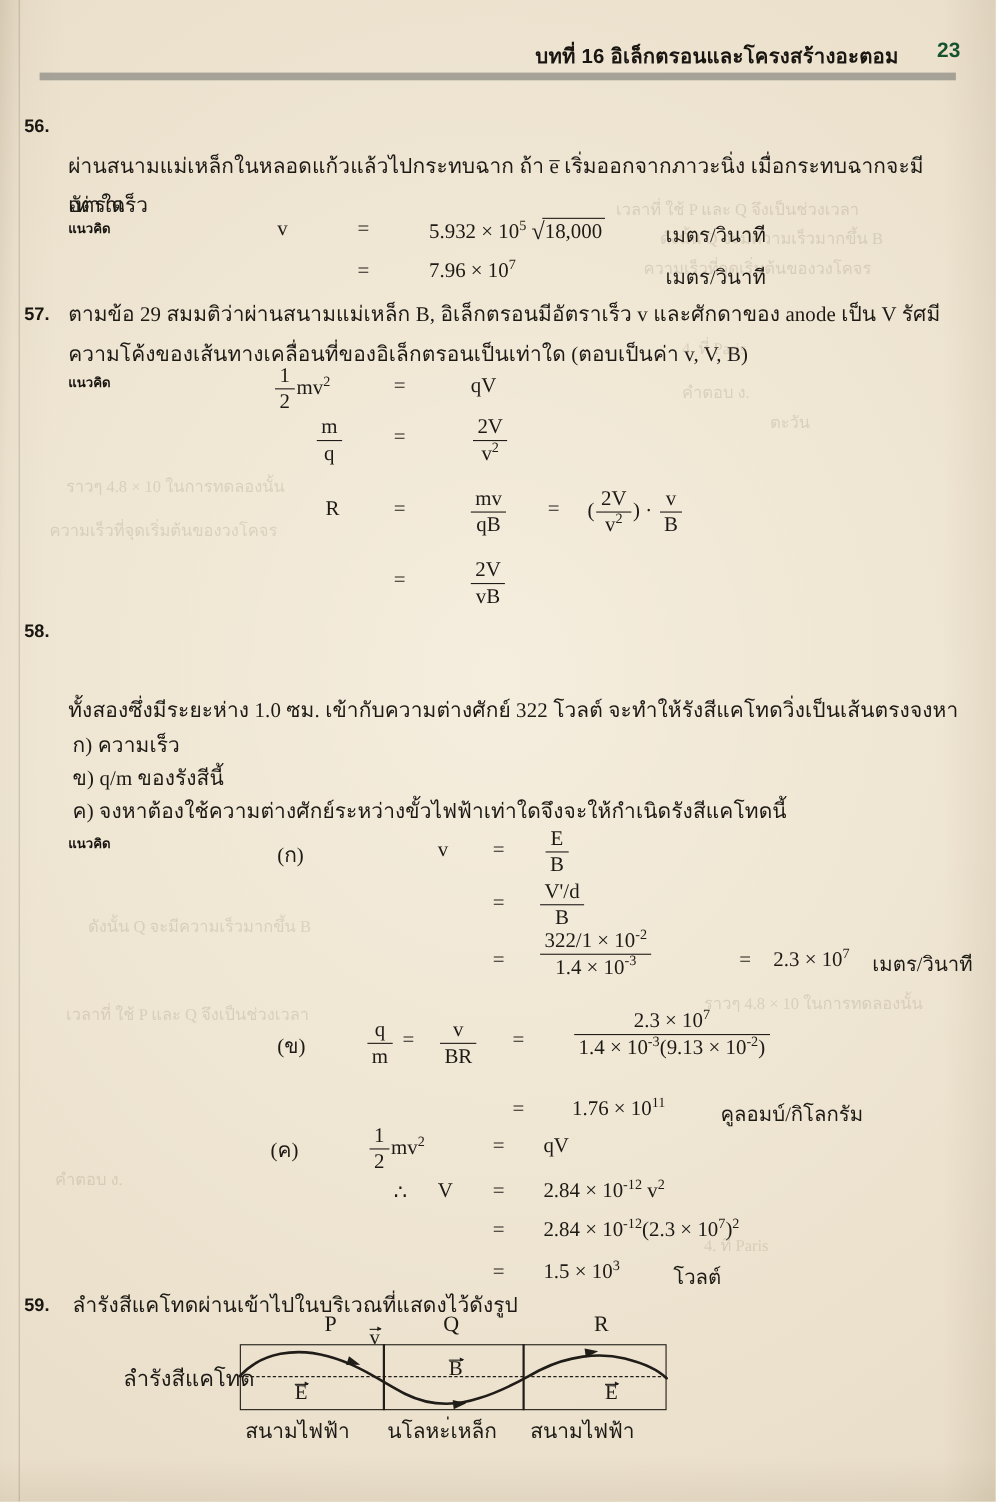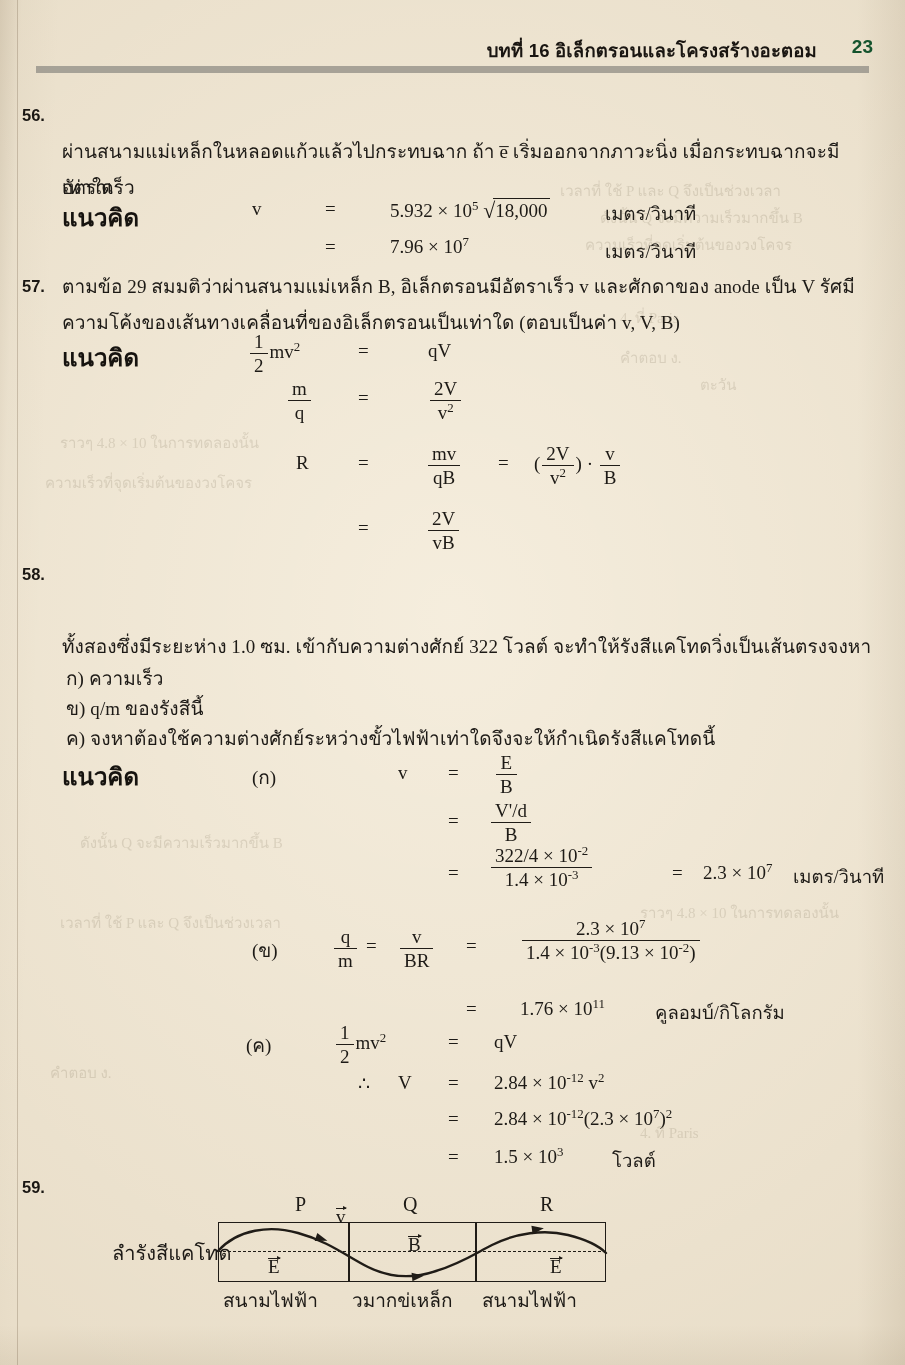--- a/index.html
+++ b/index.html
@@ -85,21 +85,21 @@
   .ptext {
     position: absolute;
     font-size: 19px;
     line-height: 36px;
     color: #1d1a16;
     letter-spacing: 0.1px;
   }
   .lbl-bold {
     position: absolute;
     font-weight: bold;
-    font-size: 24px;
+    font-size: 12px;
     color: #16130f;
   }
 
   
   .math {
     position: absolute;
     font-family: "Liberation Serif", "DejaVu Serif", serif;
     font-size: 19px;
     color: #1d1a16;
     white-space: nowrap;
@@ -354,21 +354,21 @@
     <span class="frac">
       <span class="n">V'/d</span>
       <span class="d">B</span>
     </span>
   </div>
 
   <div class="math" style="left:448px; top:862px;">=</div>
   <div class="math" style="left:489px; top:845px;">
     <span class="frac">
       <span class="n">
-        <span>322/4</span>
+        <span>322/1</span>
         <span>×</span>
         <span>10</span><span class="sup">-2</span>
       </span>
       <span class="d">
         <span>1.4</span>
         <span>×</span>
         <span>10</span><span class="sup">-3</span>
       </span>
     </span>
   </div>
@@ -451,20 +451,21 @@
 
   <div class="math" style="left:448px; top:1146px;">=</div>
   <div class="math" style="left:494px; top:1146px;">
     <span>1.5</span>
     <span>×</span>
     <span>10</span><span class="sup">3</span>
   </div>
   <div class="unit" style="left:612px; top:1146px;">โวลต์</div>
 
   <div class="num" style="left:22px; top:1178px;">59.</div>
+  <div class="ptext" style="left:66px; top:1170px; width:700px;">ลำรังสีแคโทดผ่านเข้าไปในบริเวณที่แสดงไว้ดังรูป</div>
 
   <div class="fig">
 
     <div class="fig-left-label">ลำรังสีแคโทด</div>
 
     <div class="fig-box"></div>
     <div class="fig-div" style="left:228px;"></div>
     <div class="fig-div" style="left:355px;"></div>
     <div class="fig-center"></div>
 
@@ -493,17 +494,17 @@
     <div class="vec" style="left:288px; top:48px;">
       <span class="bar"></span>
       <span>B</span>
     </div>
     <div class="vec" style="left:430px; top:70px;">
       <span class="bar"></span>
       <span>E</span>
     </div>
 
     <div class="fig-cap-bot" style="left:103px;">สนามไฟฟ้า</div>
-    <div class="fig-cap-bot" style="left:232px;">วมากข่เหล็ก</div>
+    <div class="fig-cap-bot" style="left:232px;">นโลหะ่เหล็ก</div>
     <div class="fig-cap-bot" style="left:362px;">สนามไฟฟ้า</div>
   </div>
 
 </div>
 
 </body></html>

